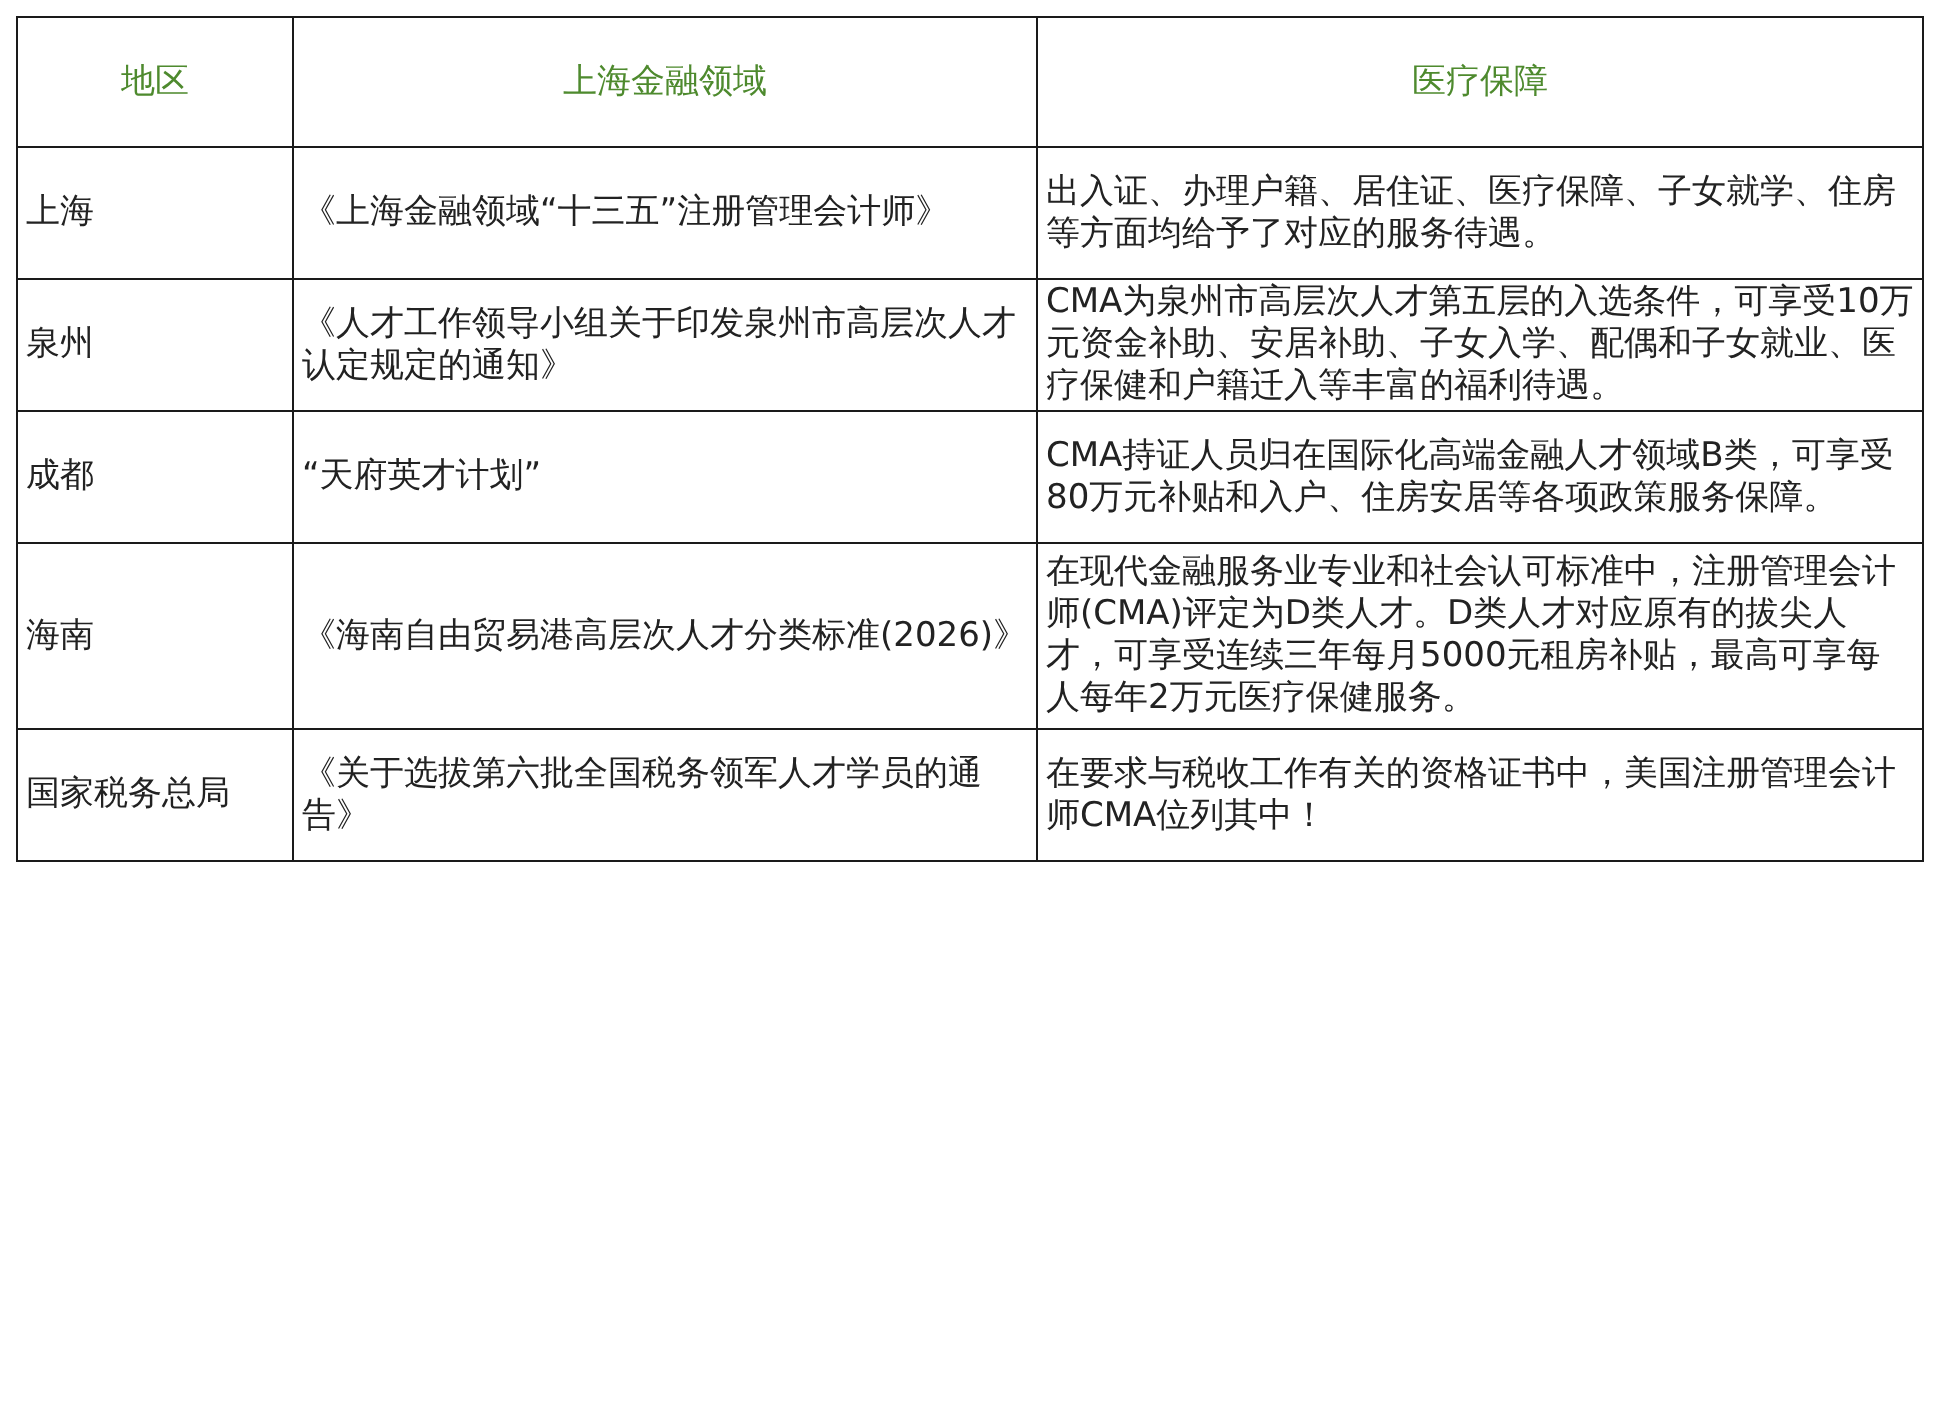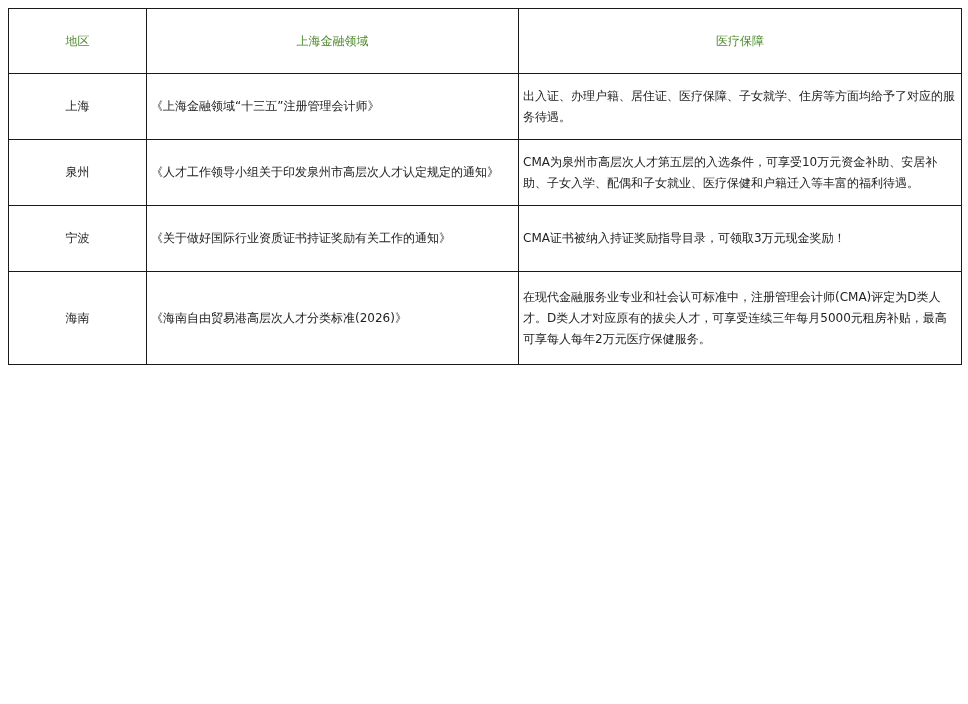--- a/index.html
+++ b/index.html
@@ -1,23 +1,23 @@
 <!DOCTYPE html>
 <html><head>
 <meta charset="utf-8">
 <style>
   html, body { margin: 0; padding: 0; background: #ffffff; }
   body { width: 968px; height: 704px; position: relative; overflow: hidden;
          font-family: "DejaVu Sans", "Liberation Sans", sans-serif; color: #222; }
   table.policy { position: absolute; left: 8px; top: 8px; border-collapse: collapse;
                  table-layout: fixed; width: 953px; }
   table.policy td, table.policy th { border: 1.5px solid #1a1a1a; padding: 0 4px;
-                 font-size: 12px; line-height: 21px; vertical-align: middle; font-weight: normal; }
+                 font-size: 17px; line-height: 21px; vertical-align: middle; font-weight: normal; }
   th { color: #4e8a2e; height: 64px; text-align: center; }
-  td.region { text-align: center; }
+  td.region { }
   td.doc, td.policy-text { text-align: left; }
   col.c1 { width: 138px; } col.c2 { width: 372px; } col.c3 { width: 443px; }
   tr.r { height: 66px; }
   tr.r-tall { height: 93px; }
 </style>
 </head>
 <body>
 
 <table class="policy">
   <colgroup>
@@ -37,23 +37,28 @@
       <td class="region">上海</td>
       <td class="doc">《上海金融领域“十三五”注册管理会计师》</td>
       <td class="policy-text">出入证、办理户籍、居住证、医疗保障、子女就学、住房等方面均给予了对应的服务待遇。</td>
     </tr>
     <tr class="r">
       <td class="region">泉州</td>
       <td class="doc">《人才工作领导小组关于印发泉州市高层次人才认定规定的通知》</td>
       <td class="policy-text">CMA为泉州市高层次人才第五层的入选条件，可享受10万元资金补助、安居补助、子女入学、配偶和子女就业、医疗保健和户籍迁入等丰富的福利待遇。</td>
     </tr>
     <tr class="r">
-      <td class="region">宁波</td>
-      <td class="doc">《关于做好国际行业资质证书持证奖励有关工作的通知》</td>
-      <td class="policy-text">CMA证书被纳入持证奖励指导目录，可领取3万元现金奖励！</td>
+      <td class="region">成都</td>
+      <td class="doc">“天府英才计划”</td>
+      <td class="policy-text">CMA持证人员归在国际化高端金融人才领域B类，可享受80万元补贴和入户、住房安居等各项政策服务保障。</td>
     </tr>
     <tr class="r-tall">
       <td class="region">海南</td>
       <td class="doc">《海南自由贸易港高层次人才分类标准(2026)》</td>
       <td class="policy-text">在现代金融服务业专业和社会认可标准中，注册管理会计师(CMA)评定为D类人才。D类人才对应原有的拔尖人才，可享受连续三年每月5000元租房补贴，最高可享每人每年2万元医疗保健服务。</td>
     </tr>
+    <tr class="r">
+      <td class="region">国家税务总局</td>
+      <td class="doc">《关于选拔第六批全国税务领军人才学员的通告》</td>
+      <td class="policy-text">在要求与税收工作有关的资格证书中，美国注册管理会计师CMA位列其中！</td>
+    </tr>
   </tbody>
 </table>
 
 </body></html>

